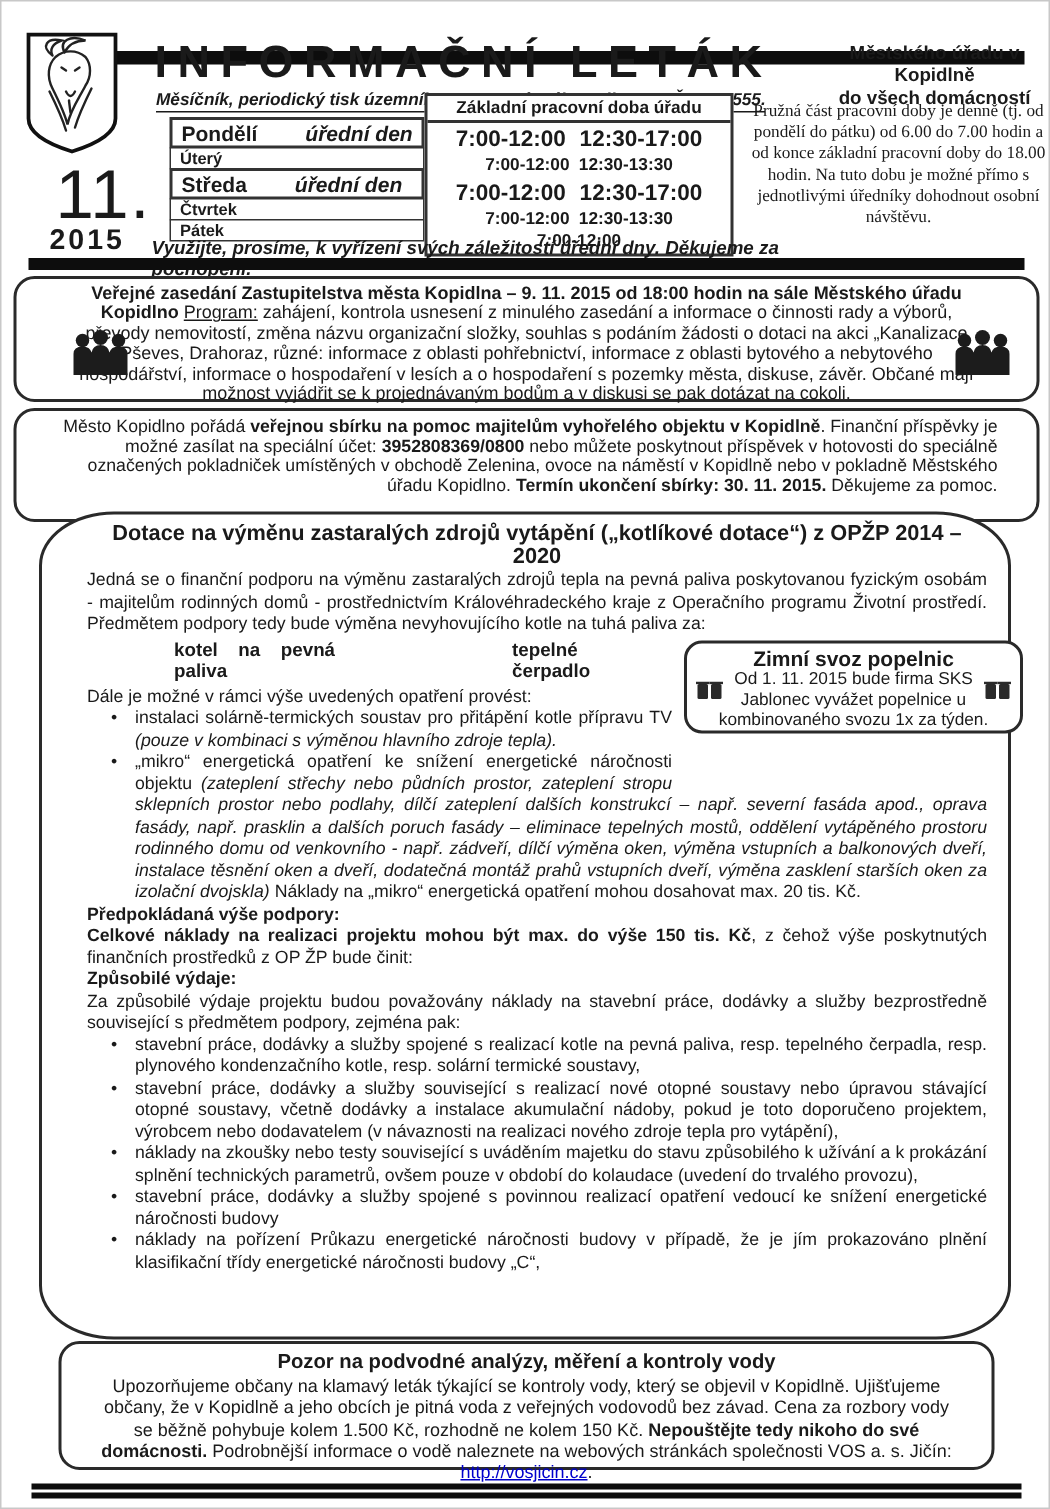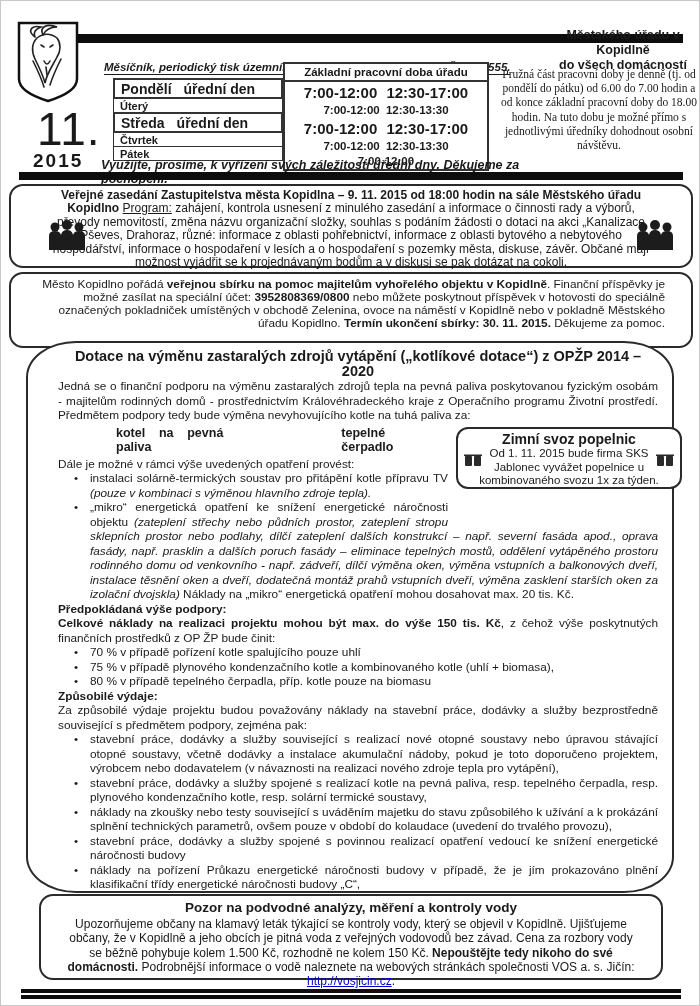--- a/index.html
+++ b/index.html
@@ -18,21 +18,21 @@
   #issue-number{left:36px;top:101px;font-size:46px;font-weight:normal;letter-spacing:1px;}
   #issue-year{left:32px;top:149px;font-size:19px;font-weight:bold;letter-spacing:2px;}
   #main-title{left:102px;top:24px;width:452px;font-size:30px;font-weight:bold;letter-spacing:7px;white-space:nowrap;}
   #masthead-right{left:548px;top:27px;width:148px;font-size:12.5px;font-weight:bold;text-align:center;line-height:15px;}
   #subtitle{left:103px;top:60px;font-size:11.5px;font-weight:bold;font-style:italic;border-bottom:1px solid #1a1a1a;padding-bottom:1px;}
   
   #day-col{left:112px;top:78px;width:170px;}
   .day-row{box-sizing:border-box;border:1px solid #333;margin-top:-1px;padding-left:6px;display:flex;align-items:center;background:#fff;}
   .day-row.emph{border-width:2px;height:21px;font-size:14px;font-weight:bold;}
   .day-row.plain{height:15px;font-size:11px;font-weight:bold;}
-  .day-qualifier{margin-left:12px;}
+  .day-qualifier{margin-left:32px;font-style:italic;}
   #times-col{left:282px;top:61px;width:206px;border:2px solid #333;box-sizing:border-box;background:#fff;}
   #times-header{height:16px;border-bottom:2px solid #333;font-size:11.5px;font-weight:bold;text-align:center;line-height:16px;}
   .time-row{text-align:center;font-weight:bold;}
   .time-row.emph{height:21px;font-size:15px;line-height:21px;word-spacing:5px;}
   .time-row.plain{height:15px;font-size:11.5px;line-height:15px;word-spacing:3px;}
   #flex-note{left:500px;top:66px;width:196px;font-family:"Liberation Serif","DejaVu Serif",serif;font-size:11.5px;line-height:14.2px;text-align:center;}
   #usage-note{left:100px;top:157px;width:470px;font-size:12.5px;font-weight:bold;font-style:italic;}
   
   .round-box{position:absolute;box-sizing:border-box;border:2px solid #2a2a2a;border-radius:14px;background:#fff;}
   #council-box{left:8px;top:183px;width:684px;height:84px;padding:3px 34px 0;text-align:center;font-size:12px;line-height:13.4px;}
@@ -87,20 +87,21 @@
         <path d="M24,24 l3,2 M36,24 l-3,2"></path>
         <path d="M27,40 C29,44 31,44 33,40"></path>
         <path d="M29,46 l1,8"></path>
         <path d="M16,40 C20,48 24,56 27,66 M44,38 C40,46 36,54 33,64"></path>
       </g>
     </svg>
   </div>
 
   <div class="abs" id="issue-number">11.</div>
   <div class="abs" id="issue-year">2015</div>
+  <div class="abs" id="main-title">INFORMAČNÍ LETÁK</div>
 
   <div class="abs" id="masthead-right">
     <div>Městského úřadu v Kopidlně</div>
     <div>do všech domácností</div>
   </div>
 
   <div class="abs" id="subtitle">Měsíčník, periodický tisk územního samosprávného celku, MK ČR E21555.</div>
 
   <div class="abs" id="day-col">
     <div class="day-row emph">
@@ -169,30 +170,25 @@
       <span>plynový kondenzační kotel</span>
     </div>
     <div id="wrap-spacer"></div>
     <div>Dále je možné v rámci výše uvedených opatření provést:</div>
     <ul class="blist">
       <li><span>instalaci solárně-termických soustav pro přitápění kotle přípravu TV </span><span class="it">(pouze v kombinaci s výměnou hlavního zdroje tepla).</span></li>
       <li><span>„mikro“ energetická opatření ke snížení energetické náročnosti objektu </span><span class="it">(zateplení střechy nebo půdních prostor, zateplení stropu sklepních prostor nebo podlahy, dílčí zateplení dalších konstrukcí – např. severní fasáda apod., oprava fasády, např. prasklin a dalších poruch fasády – eliminace tepelných mostů, oddělení vytápěného prostoru rodinného domu od venkovního - např. zádveří, dílčí výměna oken, výměna vstupních a balkonových dveří, instalace těsnění oken a dveří, dodatečná montáž prahů vstupních dveří, výměna zasklení starších oken za izolační dvojskla) </span><span>Náklady na „mikro“ energetická opatření mohou dosahovat max. 20 tis. Kč.</span></li>
     </ul>
     <div class="sub-heading">Předpokládaná výše podpory:</div>
     <div><span class="b">Celkové náklady na realizaci projektu mohou být max. do výše 150 tis. Kč</span><span>, z čehož výše poskytnutých finančních prostředků z OP ŽP bude činit:</span></div>
-    <ul class="blist">
-      <li>70 % v případě pořízení kotle spalujícího pouze uhlí</li>
-      <li>75 % v případě plynového kondenzačního kotle a kombinovaného kotle (uhlí + biomasa),</li>
-      <li>80 % v případě tepelného čerpadla, příp. kotle pouze na biomasu</li>
-    </ul>
     <div class="sub-heading">Způsobilé výdaje:</div>
     <div>Za způsobilé výdaje projektu budou považovány náklady na stavební práce, dodávky a služby bezprostředně související s předmětem podpory, zejména pak:</div>
     <ul class="blist">
+      <li>stavební práce, dodávky a služby spojené s realizací kotle na pevná paliva, resp. tepelného čerpadla, resp. plynového kondenzačního kotle, resp. solární termické soustavy,</li>
       <li>stavební práce, dodávky a služby související s realizací nové otopné soustavy nebo úpravou stávající otopné soustavy, včetně dodávky a instalace akumulační nádoby, pokud je toto doporučeno projektem, výrobcem nebo dodavatelem (v návaznosti na realizaci nového zdroje tepla pro vytápění),</li>
-      <li>stavební práce, dodávky a služby spojené s realizací kotle na pevná paliva, resp. tepelného čerpadla, resp. plynového kondenzačního kotle, resp. solární termické soustavy,</li>
       <li>náklady na zkoušky nebo testy související s uváděním majetku do stavu způsobilého k užívání a k prokázání splnění technických parametrů, ovšem pouze v období do kolaudace (uvedení do trvalého provozu),</li>
       <li>stavební práce, dodávky a služby spojené s povinnou realizací opatření vedoucí ke snížení energetické náročnosti budovy</li>
       <li>náklady na pořízení Průkazu energetické náročnosti budovy v případě, že je jím prokazováno plnění klasifikační třídy energetické náročnosti budovy „C“,</li>
     </ul>
   </div>
 
   <div class="round-box" id="winter-box">
     <div class="bin-icon" id="bin-left">
       <svg width="20" height="14" viewBox="0 0 20 14" fill="#2a2a2a">
         <rect x="2" y="3" width="7" height="10" rx="1"></rect>

